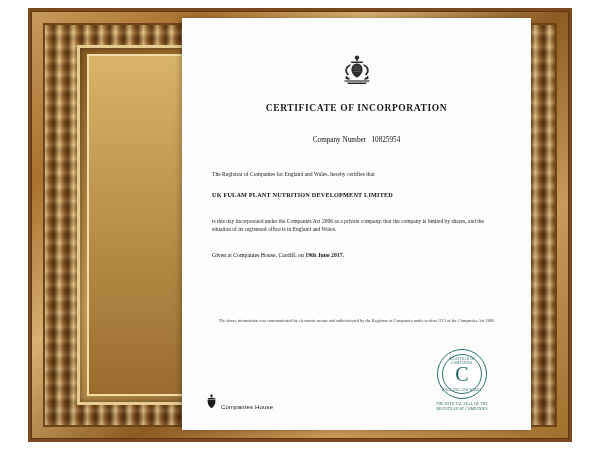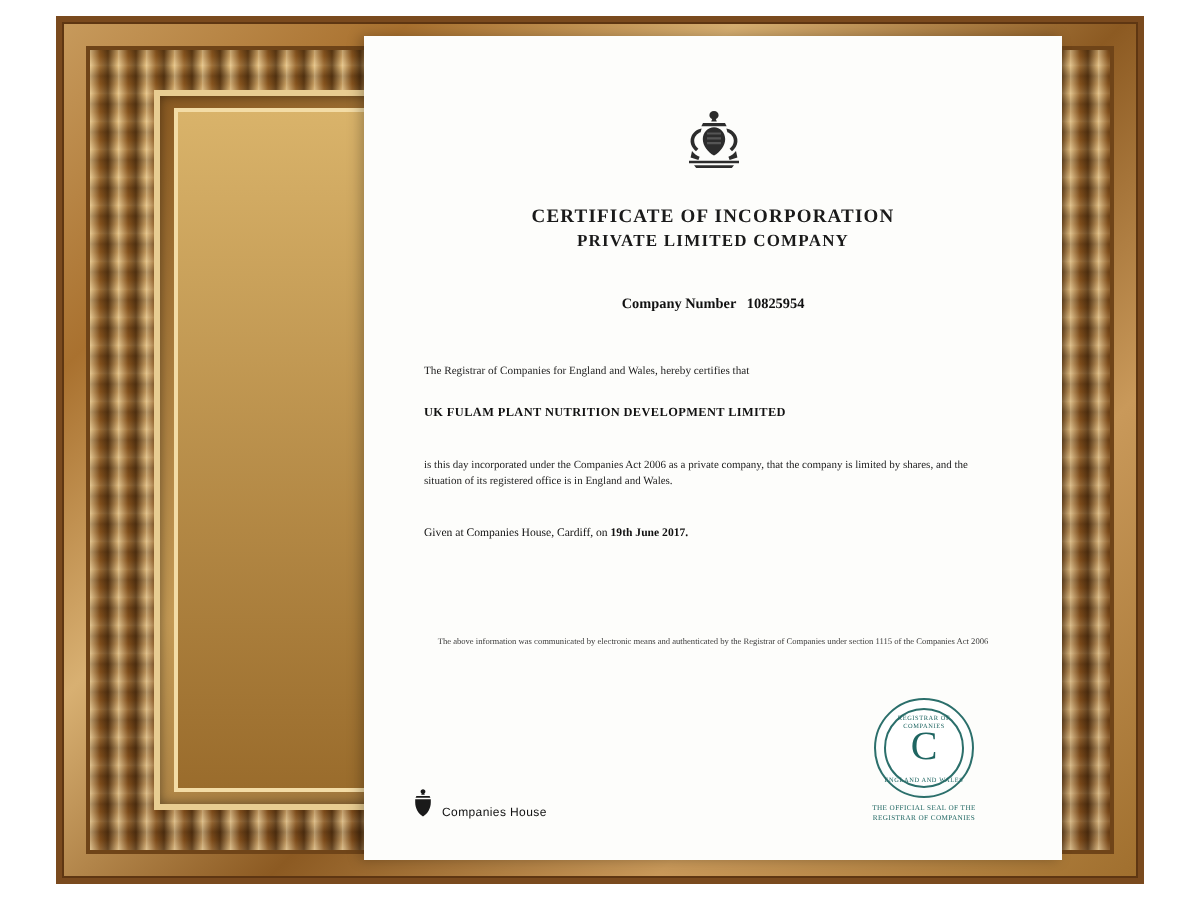--- a/index.html
+++ b/index.html
@@ -129,21 +129,21 @@
   .title-line3 {
     font-size: 8.5px;
     letter-spacing: 0.6px;
     font-weight: bold;
     line-height: 11px;
   }
 
   .company-number {
     text-align: center;
     font-size: 7.2px;
-    font-weight: bold;
+    font-weight: normal;
     margin-top: 22px;
     color: #111;
   }
 
   .body-text {
     font-size: 5.6px;
     color: #1d1d1d;
     line-height: 8px;
     text-align: left;
     margin-top: 26px;
@@ -282,21 +282,20 @@
             <path d="M9 28.6h20l-1.1 1.4H10.1z"></path>
           </g>
           <g fill="#555">
             <path d="M15.5 12.2h7v1.1h-7zM15.5 14.6h7v1.1h-7zM15.5 17h7v1.1h-7z"></path>
           </g>
         </svg>
       </div>
 
       <div class="title-block">
         <div class="title-line1">CERTIFICATE OF INCORPORATION</div>
-        <div class="title-line3">PRIVATE LIMITED COMPANY</div>
       </div>
 
       <div class="company-number">
         <span>Company Number</span>
         <span>&nbsp;</span>
         <span>10825954</span>
       </div>
 
       <div class="body-text">The Registrar of Companies for England and Wales, hereby certifies that</div>
 

